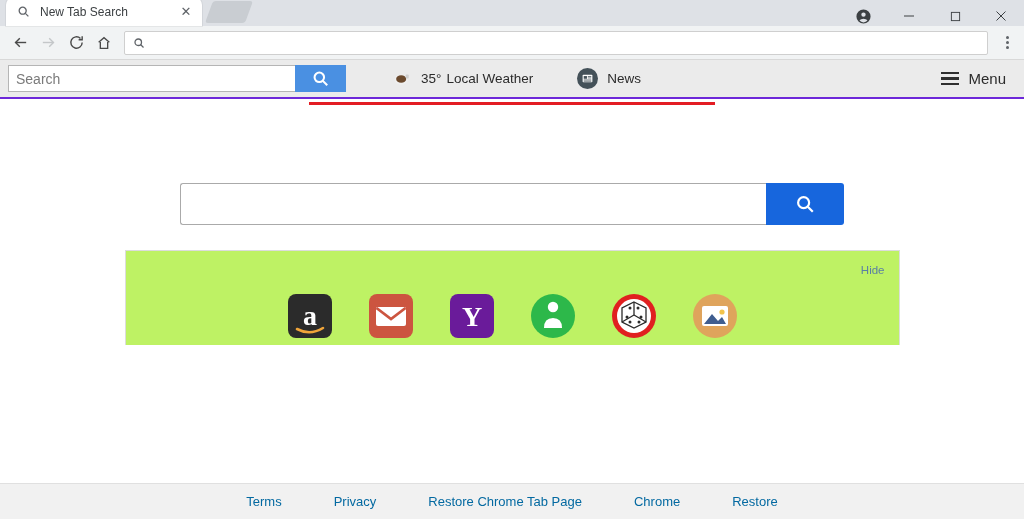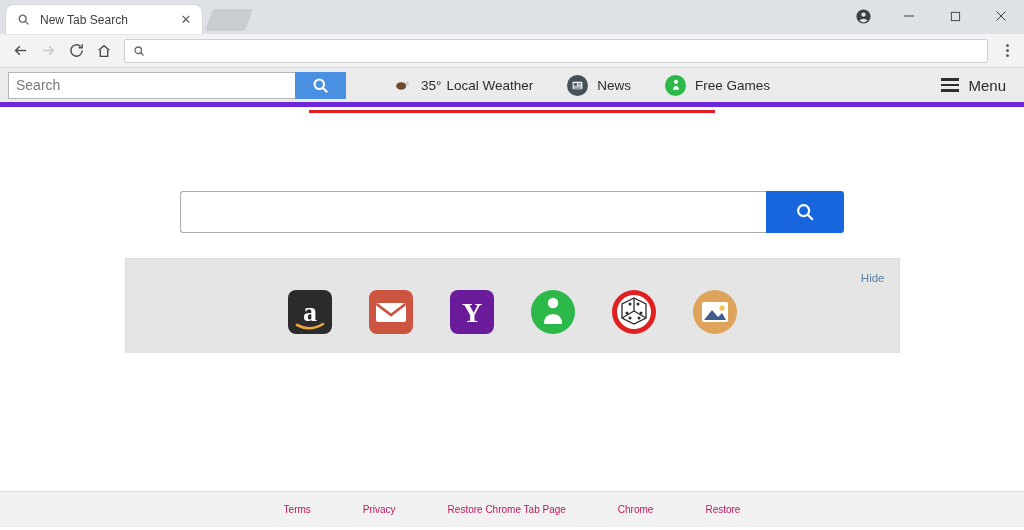--- a/index.html
+++ b/index.html
@@ -8,21 +8,21 @@
     width: 1024px; height: 530px;
     overflow: hidden;
     background: #ffffff;
     font-family: "Liberation Sans", sans-serif;
   }
 
   
   .browser { width: 1024px; height: 530px; position: relative; }
 
   .tabstrip {
-    height: 34px;
+    height: 26px;
     background: #dee1e6;
     position: relative;
     display: flex;
     align-items: flex-end;
     padding-left: 6px;
   }
   .tab {
     width: 196px; height: 29px;
     background: #ffffff;
     border-radius: 8px 8px 0 0;
@@ -96,21 +96,21 @@
     width: 22px; height: 28px;
     display: flex; flex-direction: column; align-items: center; justify-content: center;
     gap: 2px; flex: 0 0 22px;
   }
   .chrome-menu span { width: 3px; height: 3px; background: #5f6368; border-radius: 50%; display: block; }
 
   
   .exttoolbar {
     height: 39px;
     background: #ebebeb;
-    border-bottom: 5px solid #6d28d9;
+    border-bottom: 2px solid #6d28d9;
     display: flex; align-items: center;
     padding: 0 8px 0 8px;
   }
   .ext-search-wrap { display: flex; align-items: center; height: 27px; }
   .ext-search-input {
     width: 287px; height: 27px;
     border: 1px solid #b5b5b5;
     border-right: none;
     background: #ffffff;
     font-size: 14px;
@@ -120,21 +120,21 @@
     font-family: "Liberation Sans", sans-serif;
   }
   .ext-search-input::placeholder { color: #7a7a7a; opacity: 1; }
   .ext-search-btn {
     width: 51px; height: 27px;
     background: #4a90e2;
     border: none;
     display: flex; align-items: center; justify-content: center;
     cursor: pointer;
   }
-  .ext-links { display: flex; align-items: flex-end; margin-left: 46px; gap: 0; flex: 1; }
+  .ext-links { display: flex; align-items: center; margin-left: 46px; gap: 10px; flex: 1; }
   .ext-link {
     display: flex; align-items: center;
     margin-right: 34px;
     font-size: 13.5px;
     color: #2b2b2b;
     white-space: nowrap;
   }
   .ext-link .badge { margin-right: 9px; display: flex; align-items: center; }
   .weather-temp { font-weight: normal; margin-right: 5px; }
   .weather-label { font-weight: normal; }
@@ -192,26 +192,26 @@
     background: #1766dd;
     border: none;
     border-radius: 0 3px 3px 0;
     display: flex; align-items: center; justify-content: center;
     cursor: pointer;
   }
 
   .shortcuts-card {
     width: 775px;
     margin: 25px auto 0 auto;
-    background: #e5e5e5;
+    background: #bef264;
     border: 1px solid #dcdcdc;
     border-bottom: none;
     height: 95px;
     position: relative;
-    padding-top: 8px;
+    padding-top: 20px;
   }
   .hide-link {
     position: absolute;
     right: 14px; top: 13px;
     font-size: 11.5px;
     color: #5a7fa5;
     cursor: pointer;
   }
   .shortcut-row {
     display: flex; justify-content: center; align-items: center;
@@ -223,22 +223,22 @@
   .footer {
     position: absolute;
     bottom: 0; left: 0; right: 0;
     height: 36px;
     background: #f1f1f1;
     border-top: 1px solid #e0e0e0;
     display: flex; align-items: center; justify-content: center;
     gap: 52px;
   }
   .footer a {
-    font-size: 10px;
-    color: #be185d;
+    font-size: 13px;
+    color: #0369a1;
     text-decoration: none;
     cursor: pointer;
   }
 </style>
 </head>
 <body>
 
 <div class="browser">
 
   <div class="tabstrip">
@@ -354,31 +354,20 @@
               <rect x="12.5" y="7.5" width="6.5" height="1.4" fill="#445159"></rect>
               <rect x="12.5" y="10.3" width="6.5" height="1.4" fill="#445159"></rect>
               <rect x="5" y="14" width="14" height="1.4" fill="#445159"></rect>
               <rect x="5" y="16.3" width="14" height="1.3" fill="#445159"></rect>
             </svg>
           </span>
         </span>
         <span>News</span>
       </div>
 
-      <div class="ext-link">
-        <span class="badge">
-          <span class="circ" style="background:#2db84a;">
-            <svg width="14" height="14" viewBox="0 0 24 24" fill="#ffffff">
-              <circle cx="12" cy="6.5" r="3.6"></circle>
-              <path d="M7 20c0-3.6 2.2-6.2 5-6.2s5 2.6 5 6.2z"></path>
-            </svg>
-          </span>
-        </span>
-        <span>Free Games</span>
-      </div>
 
     </div>
 
     <div class="ext-menu">
       <span class="hamburger">
           <i></i>
           <i></i>
           <i></i>
         </span>
       <span>Menu</span>

